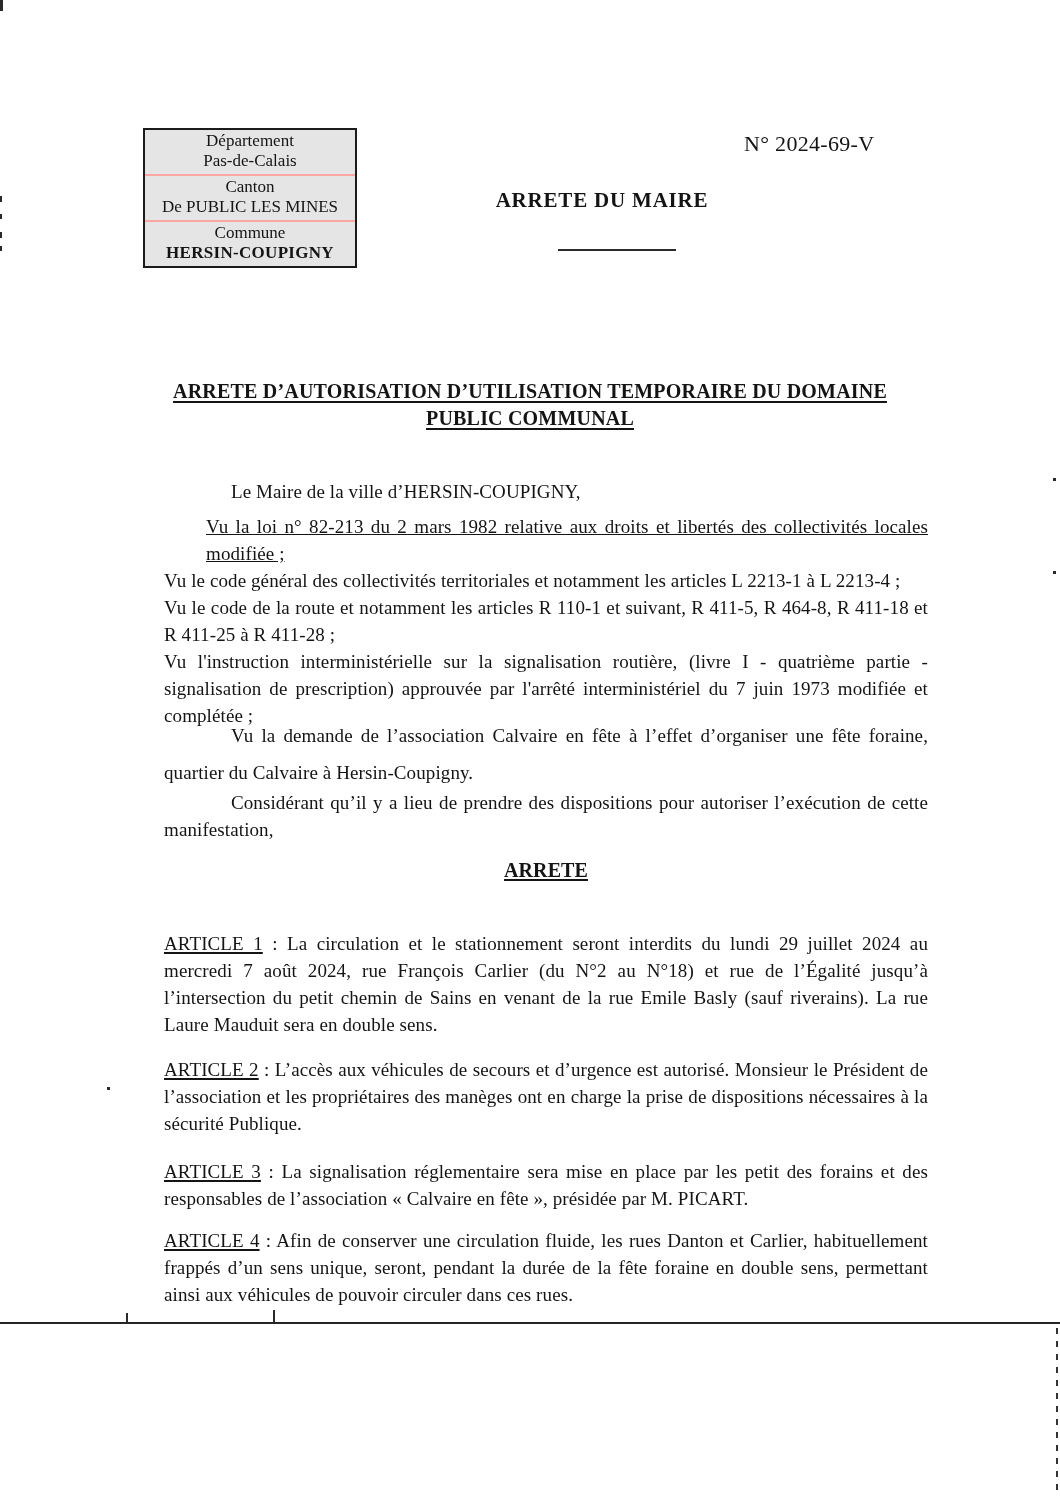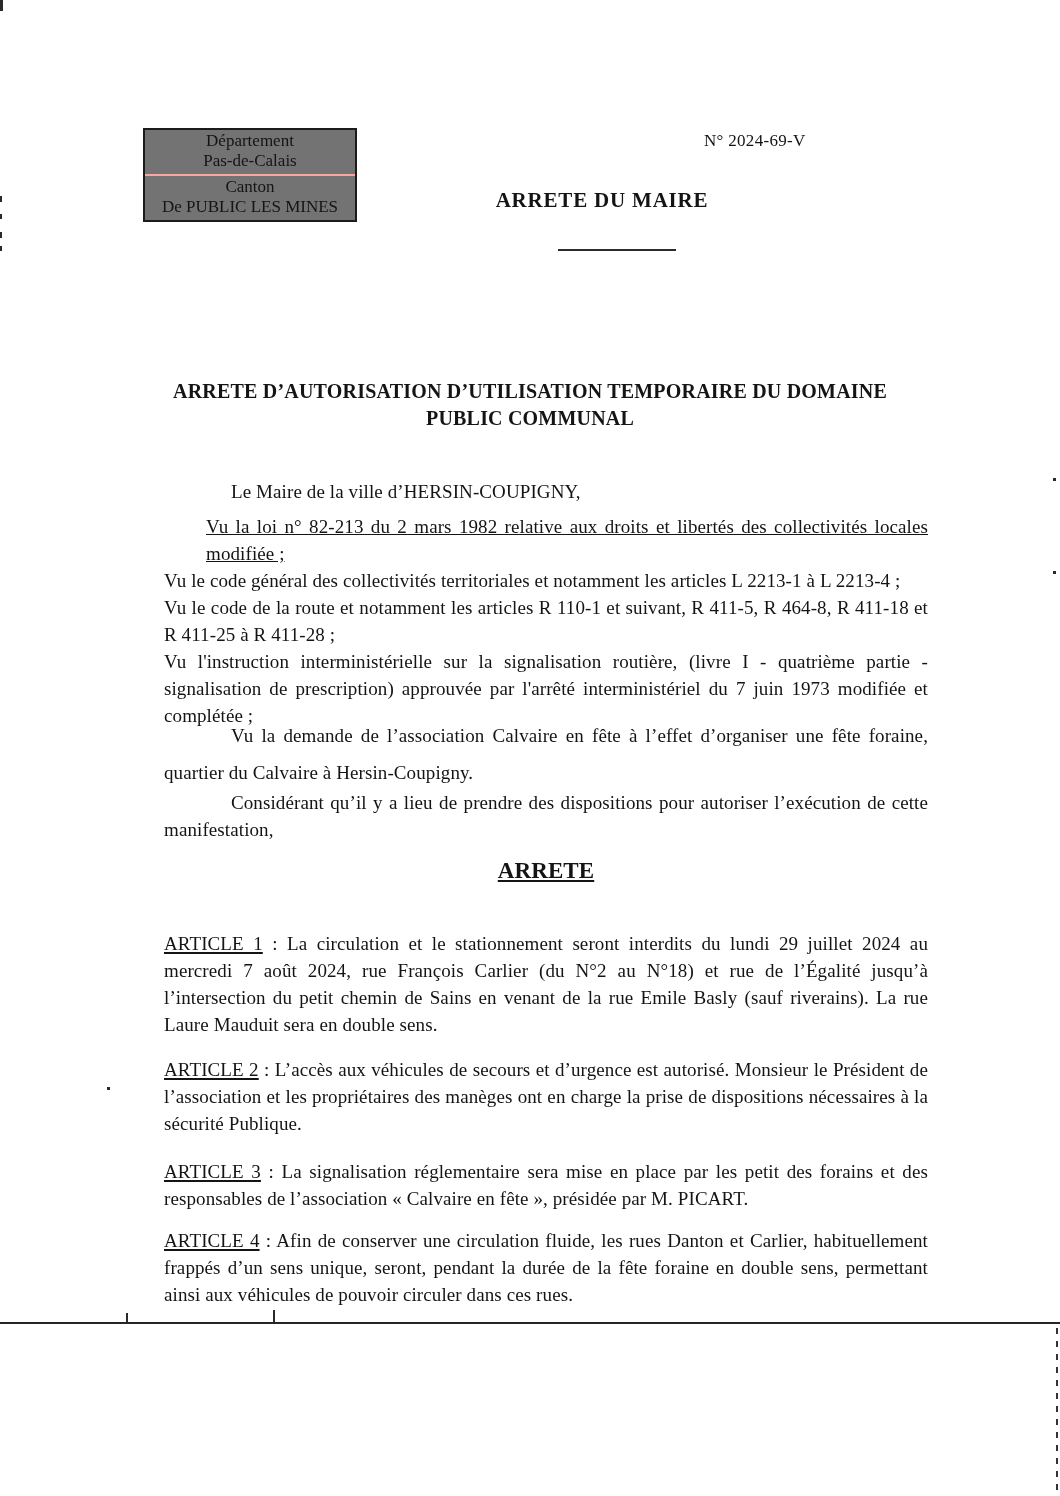--- a/index.html
+++ b/index.html
@@ -13,31 +13,31 @@
     overflow: hidden;
   }
 
   
   .header-box {
     position: absolute;
     left: 143px; top: 128px;
     width: 210px;
     border: 2px solid #1b1b1b;
     text-align: center;
-    background: #737373;
+    background: #e5e5e5;
   }
   .header-box .row { padding: 1px 2px 3px; font-size: 17px; line-height: 20px; }
   .header-box .row + .row { border-top: 2px solid #fca5a5; }
   .header-box .bold-line { font-weight: bold; letter-spacing: 0.3px; }
 
   
   .doc-number {
     position: absolute;
-    left: 704px; top: 131px;
-    font-size: 17px;
+    left: 744px; top: 131px;
+    font-size: 22px;
     letter-spacing: 0.3px;
     white-space: nowrap;
   }
 
   
   .heading-maire {
     position: absolute;
     left: 452px; top: 188px;
     width: 300px;
     text-align: center;
@@ -58,20 +58,21 @@
     position: absolute;
     left: 140px; top: 378px;
     width: 780px;
     text-align: center;
     font-weight: bold;
     font-size: 20px;
     line-height: 27px;
     letter-spacing: 0.2px;
   }
   .main-title .t-line {
+    text-decoration: underline;
     text-decoration-thickness: 2px;
     text-underline-offset: 3px;
   }
 
   
   .body-text {
     position: absolute;
     left: 164px; top: 478px;
     width: 764px;
     font-size: 19px;
@@ -81,21 +82,21 @@
   }
   .body-text p { margin: 0; }
   .p-lemaire      { text-indent: 67px; }
   .p-vu-loi       { margin: 8px 0 0 42px !important; text-decoration: underline; }
   .p-vu-demande   { margin-top: -12px !important; line-height: 37px; text-indent: 67px; }
   .p-considerant  { margin-top: -2px !important; text-indent: 67px; }
   .h-arrete {
     margin-top: 14px !important;
     text-align: center;
     font-weight: bold;
-    font-size: 23px;
+    font-size: 20px;
   }
   .h-arrete .u { text-decoration-thickness: 2px; }
   .p-article1 { margin-top: 46px !important; }
   .p-article2 { margin-top: 18px !important; }
   .p-article3 { margin-top: 21px !important; }
   .p-article4 { margin-top: 15px !important; }
   .u {
     text-decoration: underline;
     text-decoration-thickness: 1.5px;
     text-underline-offset: 2px;
@@ -128,20 +129,24 @@
 <div class="page">
 
   <div class="header-box">
     <div class="row">
       <div>Département</div>
       <div>Pas-de-Calais</div>
     </div>
     <div class="row">
       <div>Canton</div>
       <div>De PUBLIC LES MINES</div>
+    </div>
+    <div class="row">
+      <div>Commune</div>
+      <div class="bold-line">HERSIN-COUPIGNY</div>
     </div>
   </div>
 
   <div class="doc-number">N° 2024-69-V</div>
 
   <div class="heading-maire">ARRETE DU MAIRE</div>
   <div class="heading-rule"></div>
 
   <div class="main-title">
     <div class="t-line">ARRETE D’AUTORISATION D’UTILISATION TEMPORAIRE DU DOMAINE</div>

